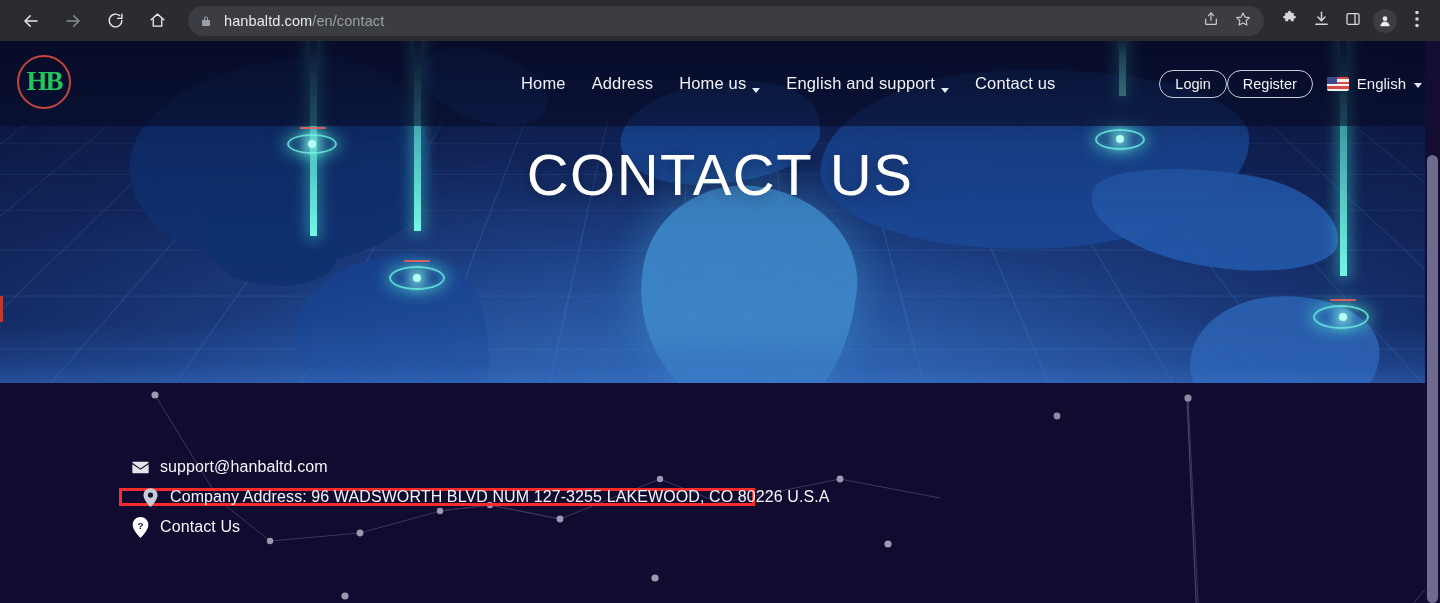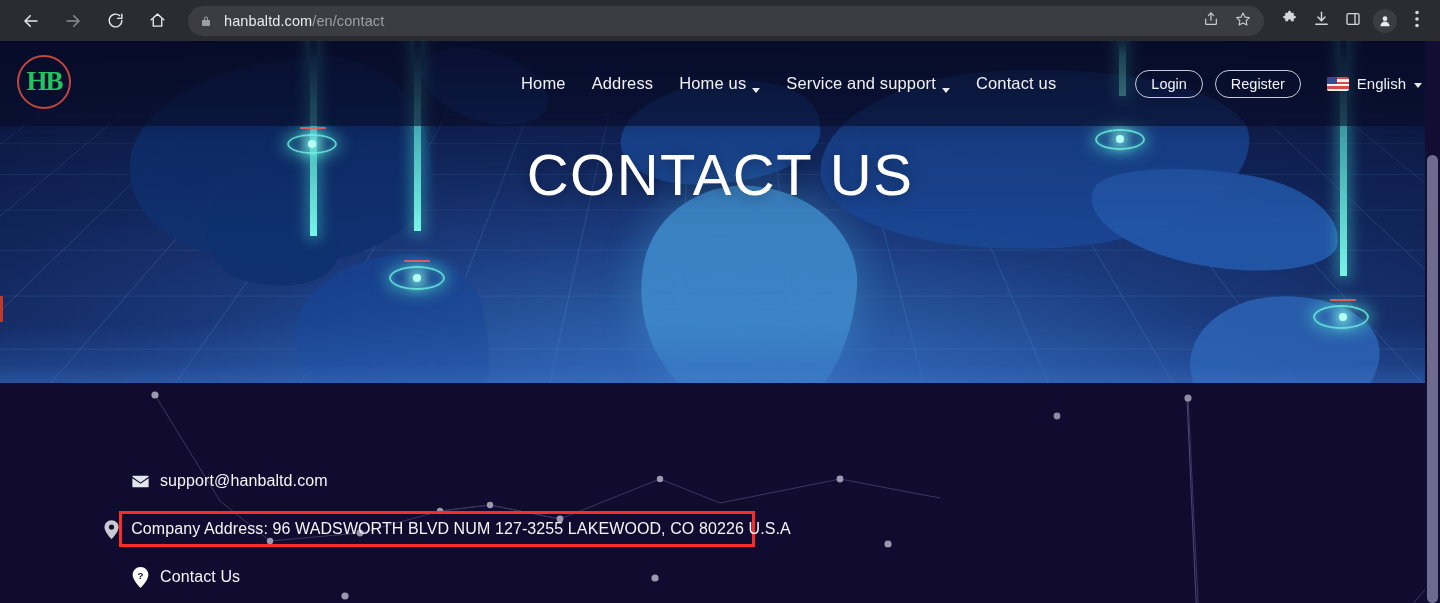--- a/index.html
+++ b/index.html
@@ -223,21 +223,21 @@
     width: 0; height: 0;
     border-left: 4.5px solid transparent;
     border-right: 4.5px solid transparent;
     border-top: 5px solid #e6e9f0;
     display: inline-block;
     margin-top: 3px;
   }
   .header-right {
     position: absolute; right: 18px; top: 0;
     height: 85px;
-    display: flex; align-items: center; gap: 12px;
+    display: flex; align-items: center; 
   }
   .pill {
     border: 1px solid #c8ccd8;
     border-radius: 18px;
     padding: 5px 15px;
     color: #f2f4f8;
     font-size: 14.5px;
     background: transparent;
     white-space: nowrap;
   }
@@ -285,40 +285,38 @@
   .net-svg { position: absolute; inset: 0; width: 1440px; height: 220px; }
   .contact-list {
     position: absolute; left: 122px; top: 68px;
     z-index: 4;
   }
   .contact-row {
     display: flex; align-items: center;
     height: 32px;
     margin-bottom: 5px;
     padding-left: 6px;
-    margin-top: 14px;
   }
   .contact-row .c-icon {
     width: 24px; flex: 0 0 24px;
     display: flex; align-items: center; justify-content: center;
   }
   .contact-row .c-text {
     color: #f4f5f8;
     font-size: 16px;
     margin-left: 8px;
     white-space: nowrap;
     letter-spacing: 0.1px;
   }
   .row-highlight {
     border: 3px solid #fb2b2b;
     margin-left: -3px;
     width: 636px;
-    height: 36px;
+    height: 18px;
     padding-left: 16px;
-    justify-content: center;
   }
 
   
   .pg-scrollbar {
     position: absolute; right: 0; top: 41px;
     width: 15px; height: 562px;
     background: #130d33;
     z-index: 20;
   }
   .pg-thumb {
@@ -500,21 +498,21 @@
           <span>Home</span>
         </a>
       <a class="nav-link">
           <span>Address</span>
         </a>
       <a class="nav-link">
           <span>Home us</span>
           <span class="caret"></span>
         </a>
       <a class="nav-link">
-          <span>Service and support</span>
+          <span>English and support</span>
           <span class="caret"></span>
         </a>
       <a class="nav-link">
           <span>Contact us</span>
         </a>
     </nav>
 
     <div class="header-right">
       <button class="pill">Login</button>
       <button class="pill">Register</button>

